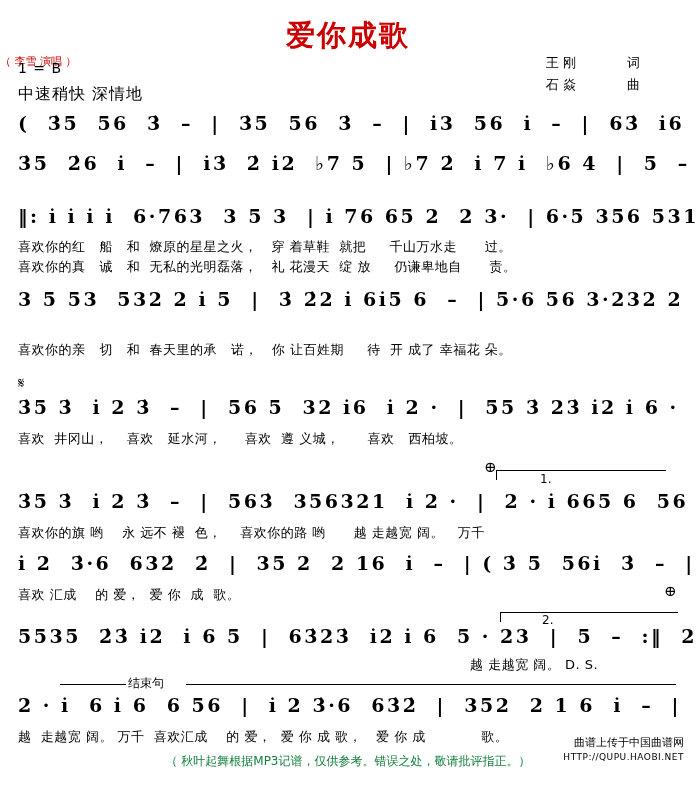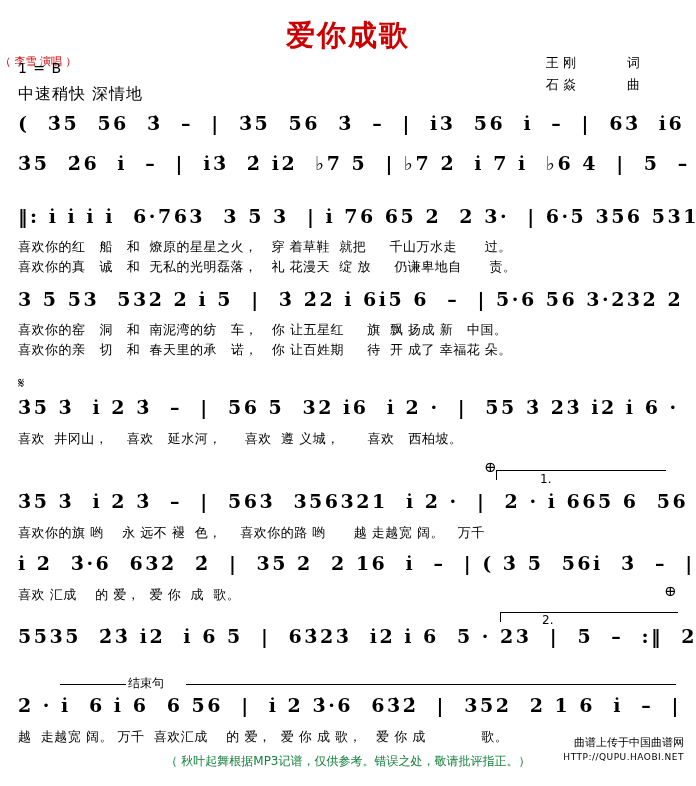--- a/index.html
+++ b/index.html
@@ -109,21 +109,20 @@
   <div class="tempo">中速稍快 深情地</div>
 
   <div class="row" style="top:112px;">(  3̇5  56  3̇  –  |  3̇5  56  3̇  –  |  i̇3  56  i̇  –  |  63̇  i̇6  2  –  |  3̇5  56  3̇  –  |</div>
   <div class="row" style="top:152px;">3̇5  2̇6  i̇  –  |  i̇3̇  2̇ i̇2  ♭7 5  | ♭7 2̇  i̇ 7 i̇  ♭6 4  |  5  –  –  –   )</div>
 
   <div class="row" style="top:205px;">‖: i̇ i̇ i̇ i̇  6·763  3 5 3  | i̇ 76 65 2  2 3·  | 6·5 356 531 1  | 6 665 3231 2  –  |</div>
   <div class="lyr" style="top:258px;">喜欢你的真   诚   和  无私的光明磊落，   礼 花漫天  绽 放     仍谦卑地自      责。</div>
   <div class="lyr" style="top:238px;">喜欢你的红   船   和  燎原的星星之火，   穿 着草鞋  就把     千山万水走      过。</div>
 
   <div class="row" style="top:288px;">3 5 53  532 2 i̇ 5  |  3̇ 2̇2 i̇ 6i̇5 6  –  | 5·6 56 3·232 2  |  2 3̇2 i̇  66 i̇  –  |</div>
-  <div class="lyr" style="top:321px;">喜欢你的窑   洞   和  南泥湾的纺   车，   你 让五星红     旗  飘 扬成 新   中国。</div>
   <div class="lyr" style="top:341px;">喜欢你的亲   切   和  春天里的承   诺，   你 让百姓期     待  开 成了 幸福花 朵。</div>
 
   <div class="marker" style="left:18px;top:374px;">𝄋</div>
 
   <div class="row" style="top:396px;">3̇5 3̇  i̇ 2 3̇  –  |  56 5  32 i̇6  i̇ 2 ·  |  55 3̇ 23̇ i̇2 i̇ 6 ·  |  62 3̇ 1665 5  –  |</div>
   <div class="lyr" style="top:430px;">喜欢  井冈山，    喜欢   延水河，     喜欢  遵 义城，      喜欢   西柏坡。</div>
 
   <div class="seg" style="left:496px;top:470px;width:170px;"></div>
   <div class="vseg" style="left:496px;top:470px;height:10px;"></div>
   <div class="endlabel" style="left:540px;top:472px;">1.</div>
@@ -134,20 +133,21 @@
 
   <div class="row" style="top:552px;">i̇ 2  3̇·6  632̇  2̇  |  35 2  2 16  i̇  –  | ( 3̇ 5  56i̇  3̇  –  |  56  36 3̇  2  –  |</div>
   <div class="lyr" style="top:586px;">喜欢 汇成    的 爱，  爱 你  成  歌。</div>
   <div class="marker" style="left:664px;top:582px;">⊕</div>
 
   <div class="seg" style="left:500px;top:612px;width:178px;"></div>
   <div class="vseg" style="left:500px;top:612px;height:10px;"></div>
   <div class="endlabel" style="left:542px;top:613px;">2.</div>
 
   <div class="row" style="top:625px;">5535  2̇3̇ i̇2  i̇ 6 5  |  63̇23̇  i̇2 i̇ 6  5 · 23  |  5  –  :‖  2 · i̇  6 i̇ 6  6 5 ·  :‖</div>
+  <div class="lyr" style="top:656px;left:470px;width:220px;">越 走越宽 阔。 D. S.</div>
 
   <div class="seg" style="left:60px;top:684px;width:66px;"></div>
   <div class="endlabel" style="left:128px;top:675px;">结束句</div>
   <div class="seg" style="left:186px;top:684px;width:490px;"></div>
 
   <div class="row" style="top:694px;">2 · i̇  6 i̇ 6  6 56  |  i̇ 2 3̇·6  63̇2̇  |  352  2 1 6  i̇  –  |  2̇  3̇ 5 6 ·  5  |  5 – – –</div>
   <div class="lyr" style="top:728px;">越  走越宽 阔。 万千  喜欢汇成    的 爱，  爱 你 成 歌，   爱 你 成            歌。</div>
 
   <div class="footnote" style="top:753px;">（ 秋叶起舞根据MP3记谱，仅供参考。错误之处，敬请批评指正。）</div>
 

